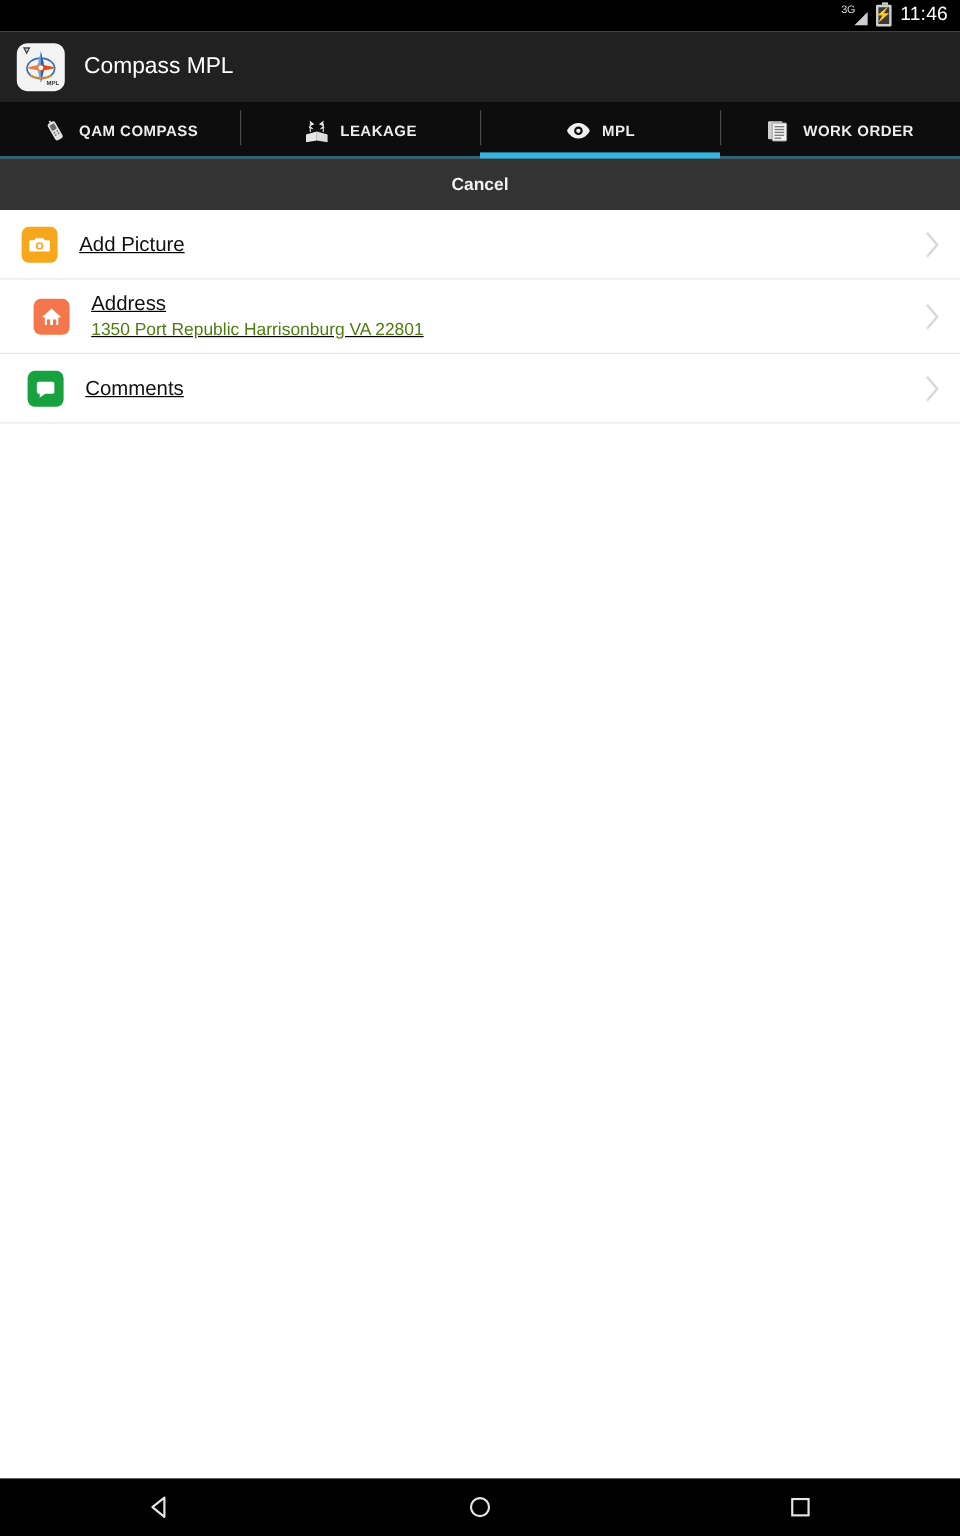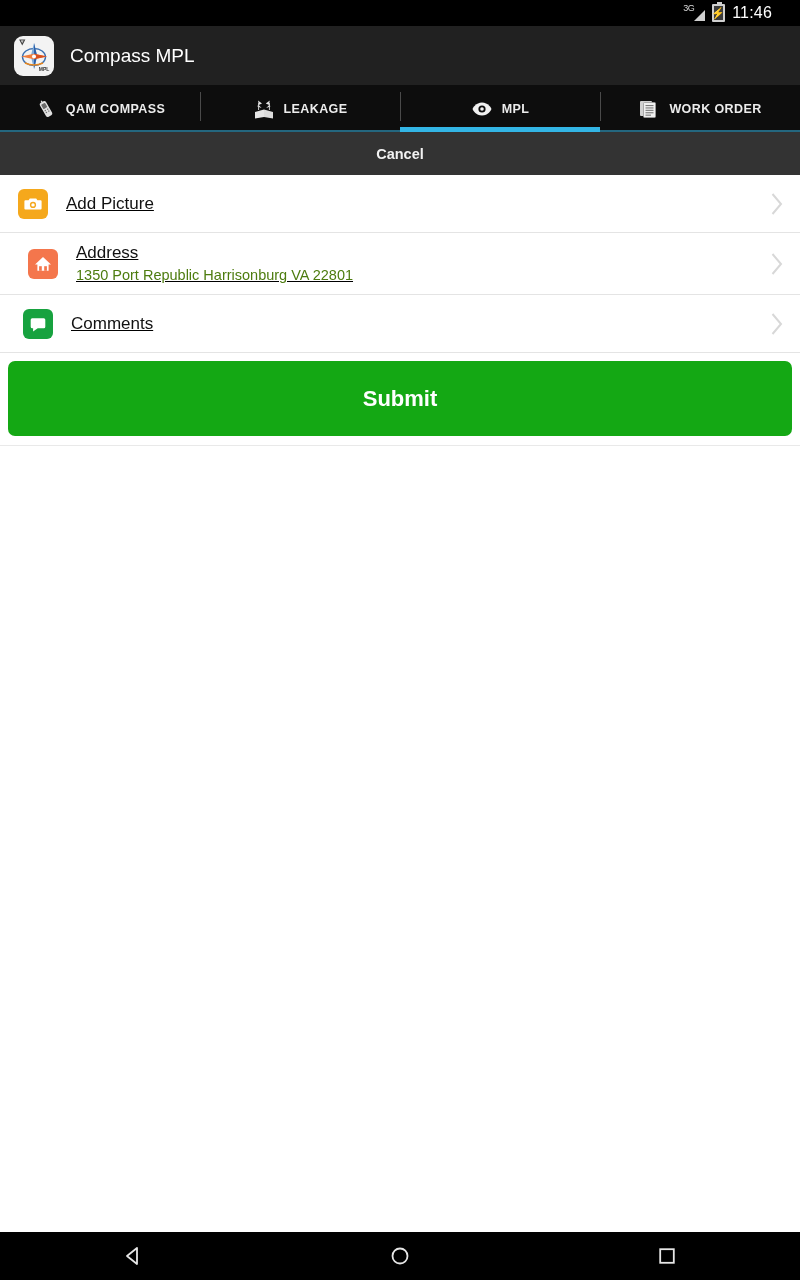--- a/index.html
+++ b/index.html
@@ -15,21 +15,21 @@
     position: relative;
   }
 
   
   #status-bar {
     height: 26px;
     background: #000000;
     display: flex;
     align-items: center;
     justify-content: flex-end;
-    padding-right: 28px;
+    padding-right: 10px;
     box-sizing: border-box;
   }
   .sb-group {
     display: flex;
     align-items: center;
     gap: 7px;
   }
   .sb-signal {
     position: relative;
     width: 22px;
@@ -449,23 +449,20 @@
       </div>
       <span class="chevron">
         <svg width="16" height="26" viewBox="0 0 16 26">
           <path d="M3.5 3 L12 13 L3.5 23" fill="none" stroke="#d8d8d8" stroke-width="2"></path>
         </svg>
       </span>
     </div>
 
   </div>
 
-  <div id="submit-wrap">
-    <button id="submit-button">Submit</button>
-  </div>
 
   <div id="content-filler"></div>
 
 </div>
 
 <div id="nav-bar">
   <div class="nav-btn">
     <svg width="24" height="24" viewBox="0 0 24 24">
       <path d="M16 4 L6 12 L16 20 Z" fill="none" stroke="#e6e6e6" stroke-width="1.8" stroke-linejoin="round"></path>
     </svg>

